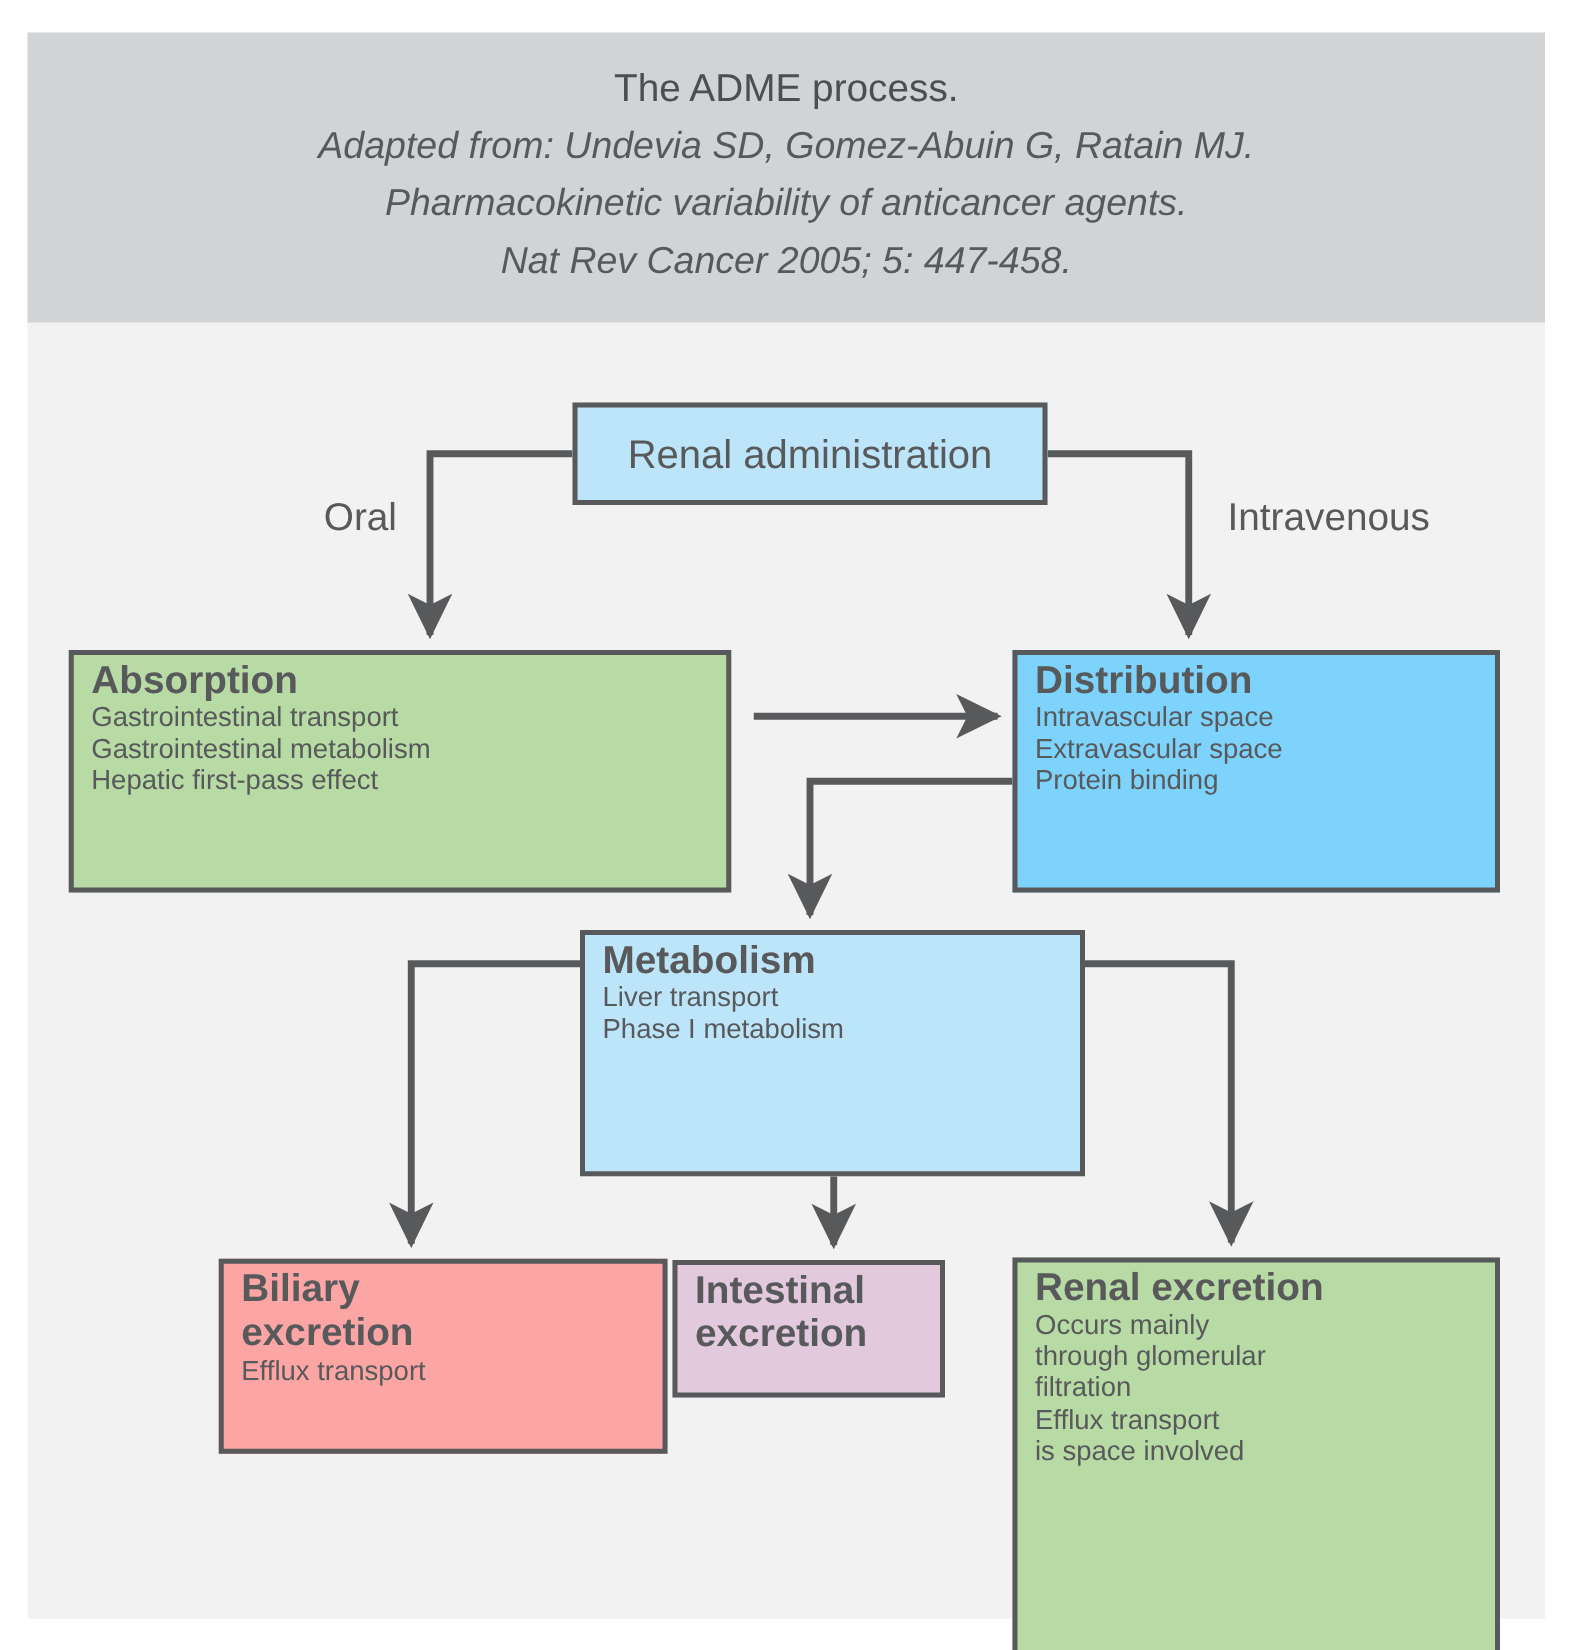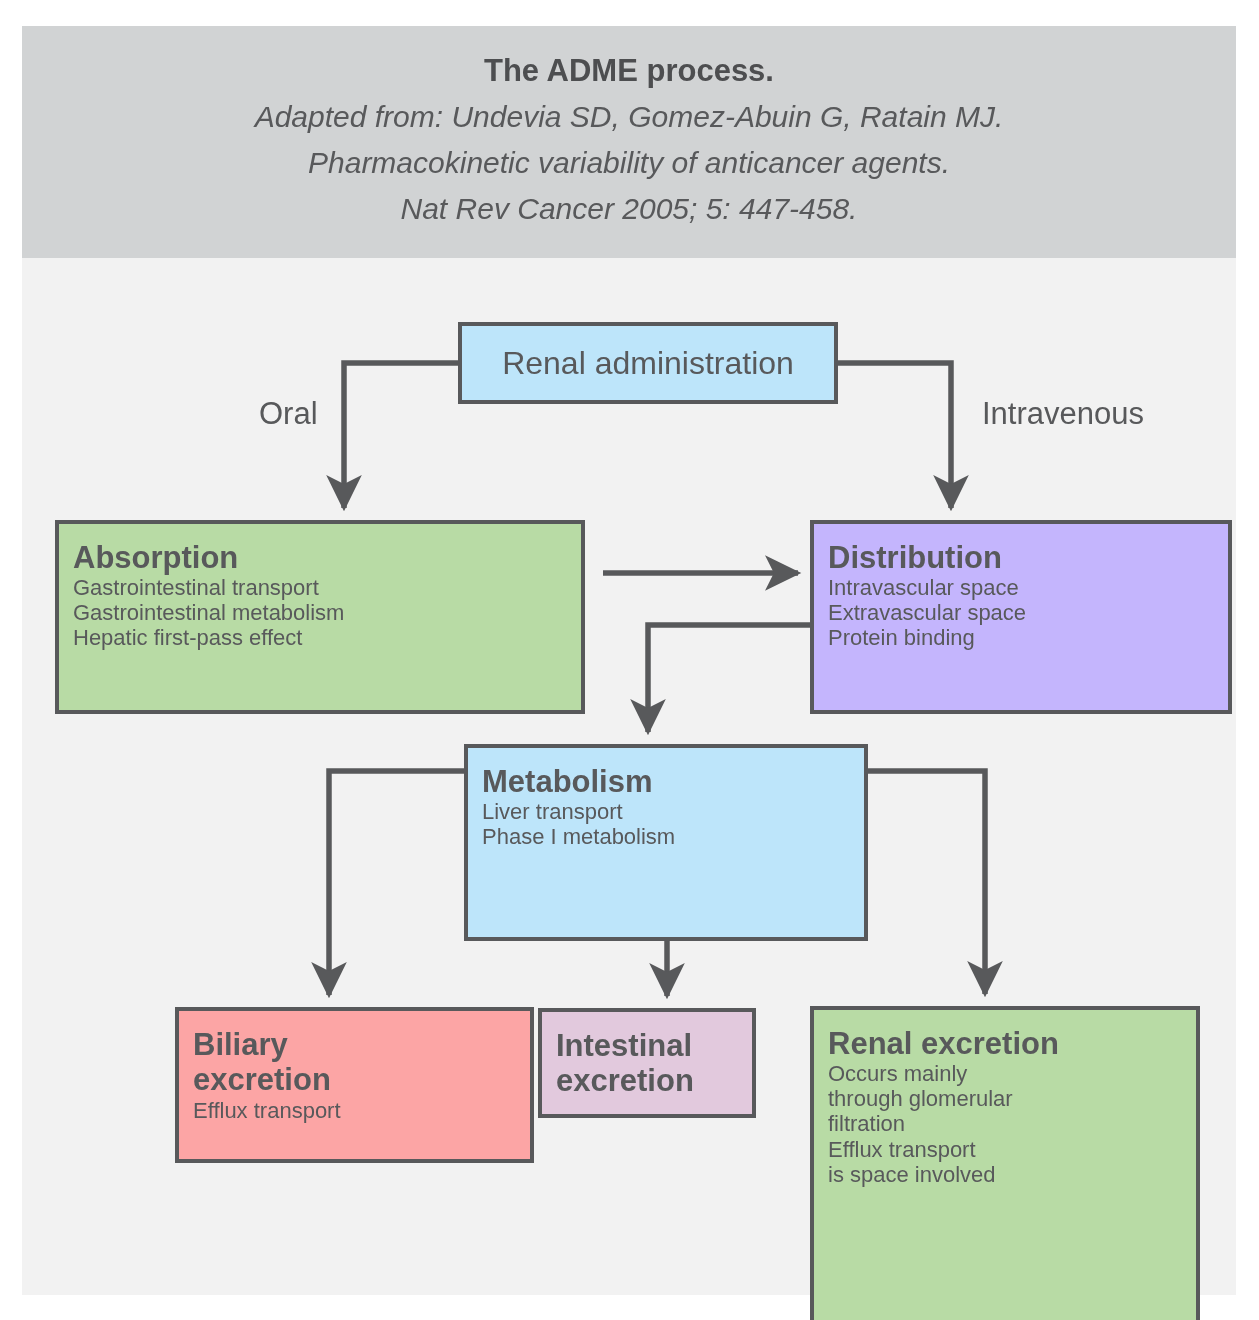--- a/index.html
+++ b/index.html
@@ -31,21 +31,21 @@
     width: 1214px;
     height: 232px;
     background: #d1d3d4;
     box-sizing: border-box;
     padding-top: 22px;
     text-align: center;
     color: #58595b;
   }
   #caption .title {
     font-size: 31px;
-    font-weight: bold;
+    font-weight: normal;
     line-height: 46px;
     color: #4d4e50;
   }
   #caption .cite {
     font-size: 30px;
     font-style: italic;
     line-height: 46px;
     color: #58595b;
     white-space: nowrap;
   }
@@ -65,21 +65,21 @@
     width: 1214px;
     height: 1037px;
     pointer-events: none;
   }
 
   .node {
     position: absolute;
     box-sizing: border-box;
     border: 4px solid #58595b;
     color: #58595b;
-    padding: 16px 14px 8px 14px;
+    padding: 2px 14px 8px 14px;
     line-height: 1.14;
   }
   .node .hd {
     font-size: 31px;
     font-weight: bold;
     white-space: nowrap;
   }
   .node .ln {
     font-size: 22px;
     font-weight: normal;
@@ -96,21 +96,21 @@
   .edge-label {
     position: absolute;
     font-size: 31px;
     color: #58595b;
     white-space: nowrap;
   }
 
   
   #n-drug    { left: 436px; top: 64px;  width: 380px; height: 82px;  background: #bde5fa; }
   #n-absorp  { left: 33px;  top: 262px; width: 530px; height: 194px; background: #b8dba5; }
-  #n-distrib { left: 788px; top: 262px; width: 422px; height: 194px; background: #c4b5fd; }
+  #n-distrib { left: 788px; top: 262px; width: 390px; height: 194px; background: #7dd3fc; }
   #n-metab   { left: 442px; top: 486px; width: 404px; height: 197px; background: #bde5fa; }
   #n-biliary { left: 153px; top: 749px; width: 359px; height: 156px; background: #fca5a5; }
   #n-intest  { left: 516px; top: 750px; width: 218px; height: 110px; background: #e2c9dd; }
   #n-renal   { left: 788px; top: 748px; width: 390px; height: 331px; background: #b8dba5; }
 
   #lbl-oral  { left: 237px; top: 138px; }
   #lbl-iv    { left: 960px; top: 138px; }
 </style>
 </head>
 <body>

